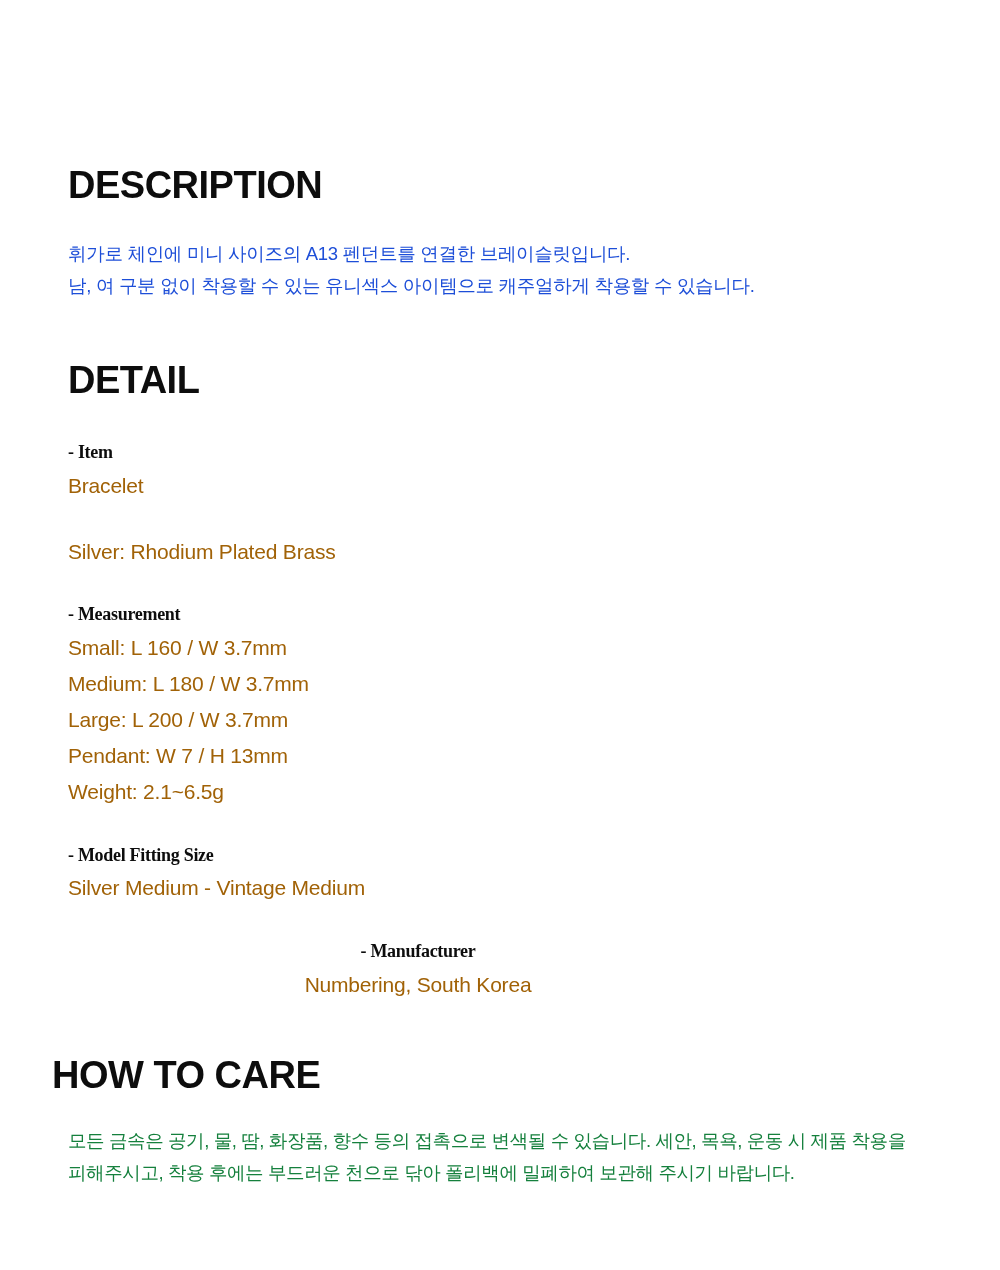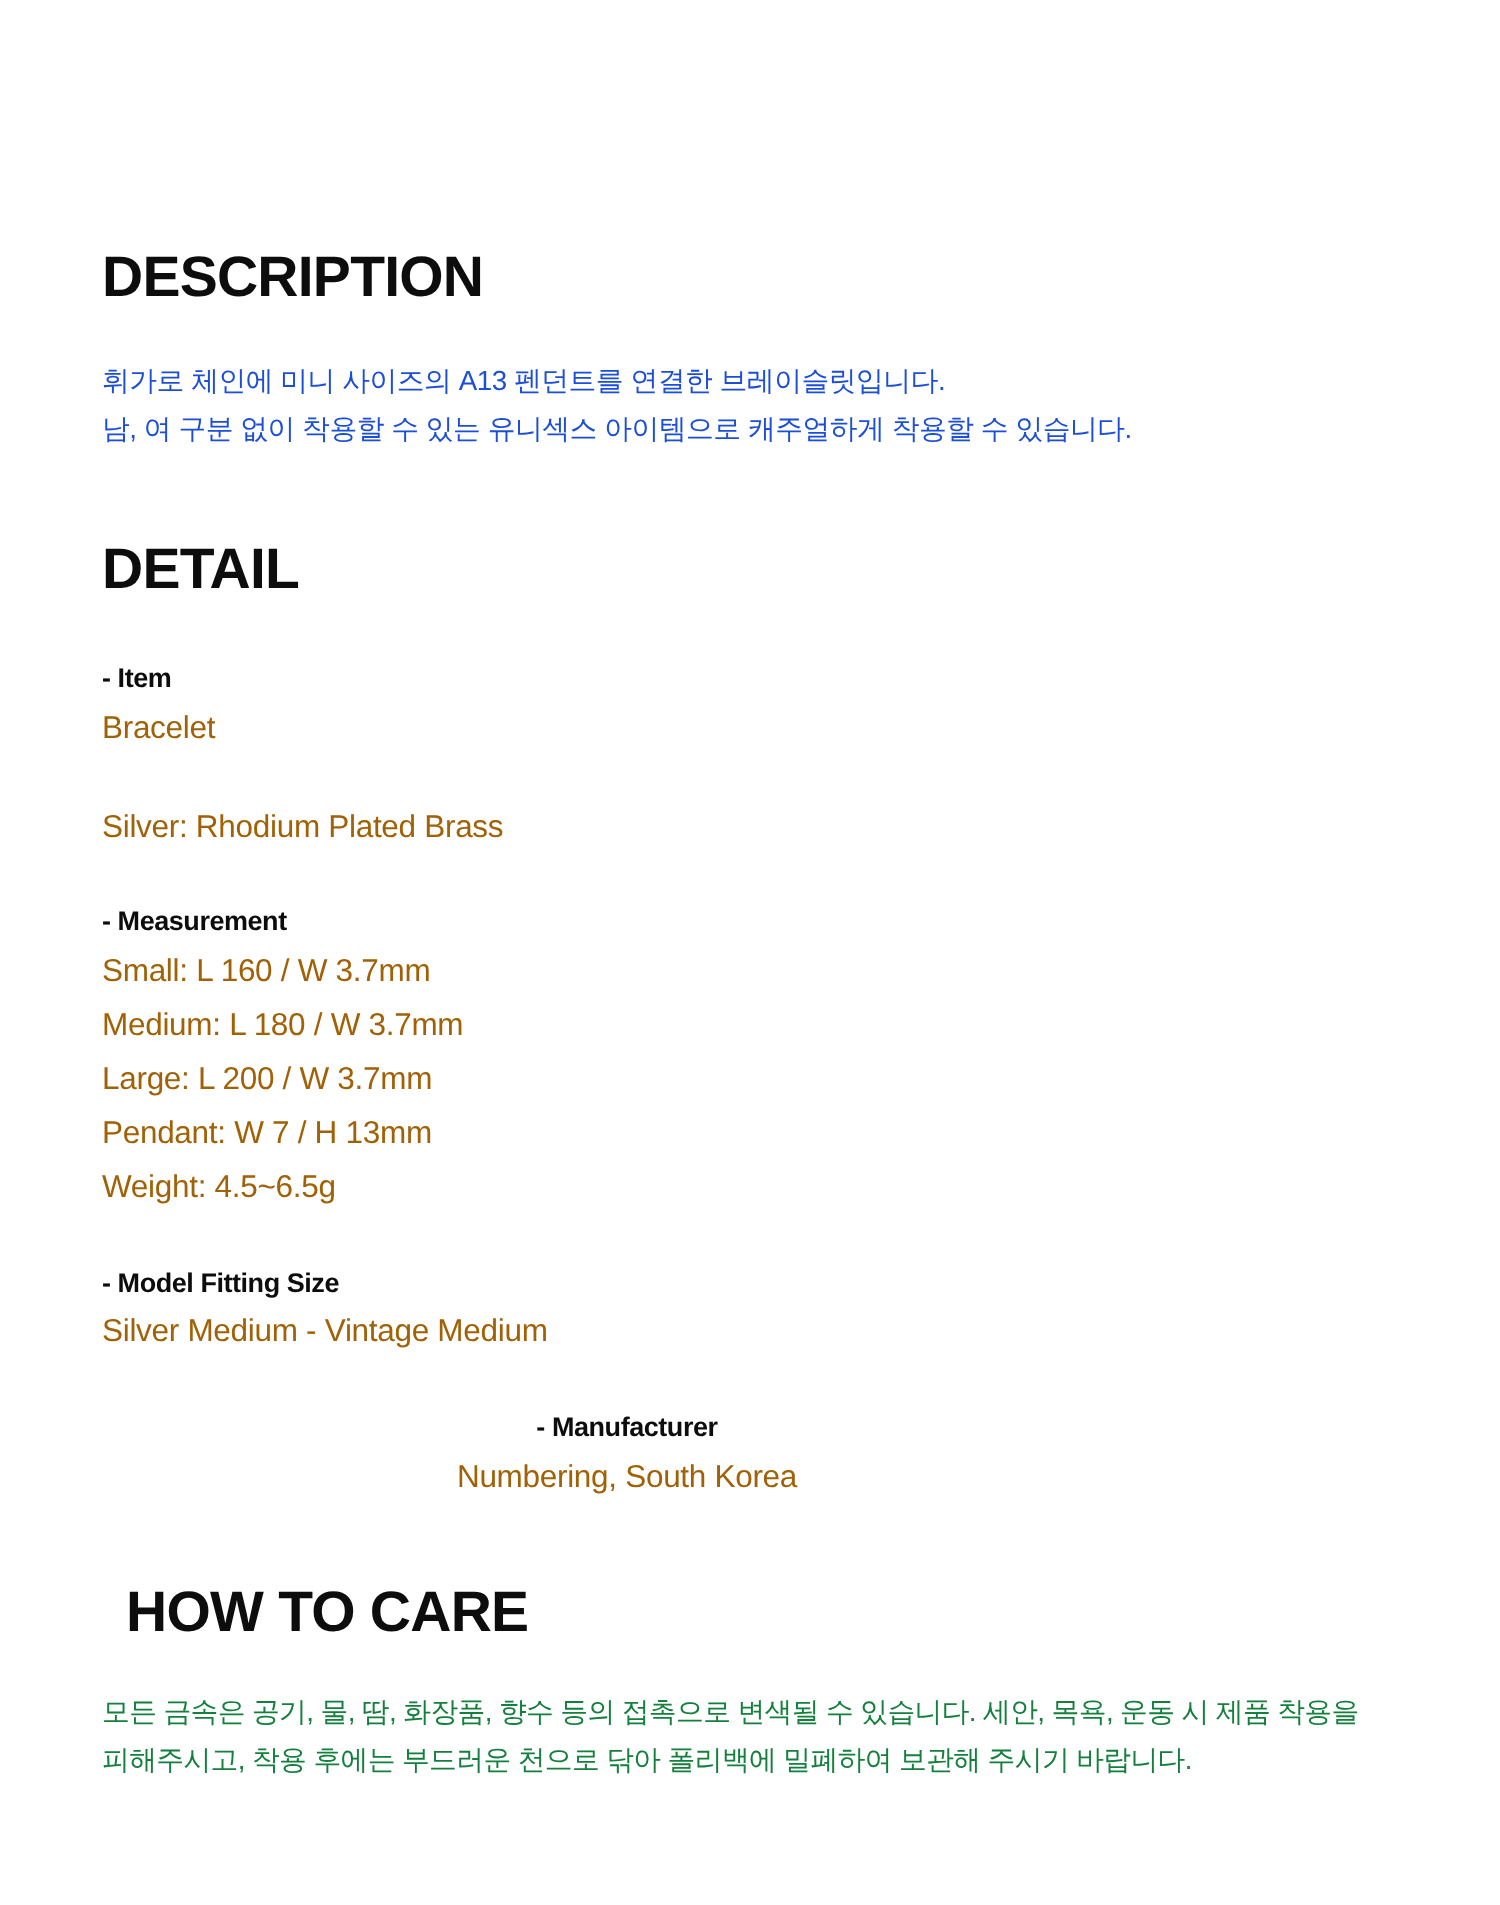--- a/index.html
+++ b/index.html
@@ -65,33 +65,34 @@
     margin-bottom: 0;
     text-align: center;
   }
   .detail-label {
     font-size: 18px;
     font-weight: 700;
     letter-spacing: -0.3px;
     line-height: 1.7;
     color: #0d0d0d;
     margin: 0;
+    font-family: Liberation Serif, serif;
   }
   .detail-line {
     font-size: 21px;
     line-height: 1.71;
     letter-spacing: -0.2px;
     color: #a16207;
     margin: 0;
     font-weight: 400;
   }
   .care-heading {
     position: absolute;
     top: 1055px;
-    left: 84px;
+    left: 52px;
   }
   .care-body {
     position: absolute;
     top: 1125px;
     left: 68px;
     width: 870px;
     font-size: 18.5px;
     line-height: 1.72;
     letter-spacing: -0.4px;
     color: #15803d;
@@ -124,21 +125,21 @@
     <div class="detail-group">
       <p class="detail-line">Silver: Rhodium Plated Brass</p>
     </div>
 
     <div class="detail-group">
       <p class="detail-label">- Measurement</p>
       <p class="detail-line">Small: L 160 / W 3.7mm</p>
       <p class="detail-line">Medium: L 180 / W 3.7mm</p>
       <p class="detail-line">Large: L 200 / W 3.7mm</p>
       <p class="detail-line">Pendant: W 7 / H 13mm</p>
-      <p class="detail-line">Weight: 4.5~6.5g</p>
+      <p class="detail-line">Weight: 2.1~6.5g</p>
     </div>
 
     <div class="detail-group">
       <p class="detail-label">- Model Fitting Size</p>
       <p class="detail-line">Silver Medium - Vintage Medium</p>
     </div>
 
     <div class="detail-group">
       <p class="detail-label">- Manufacturer</p>
       <p class="detail-line"> Numbering, South Korea</p>

